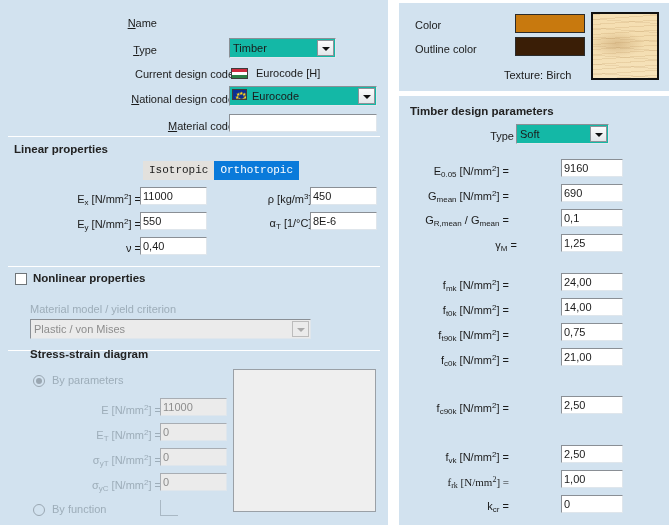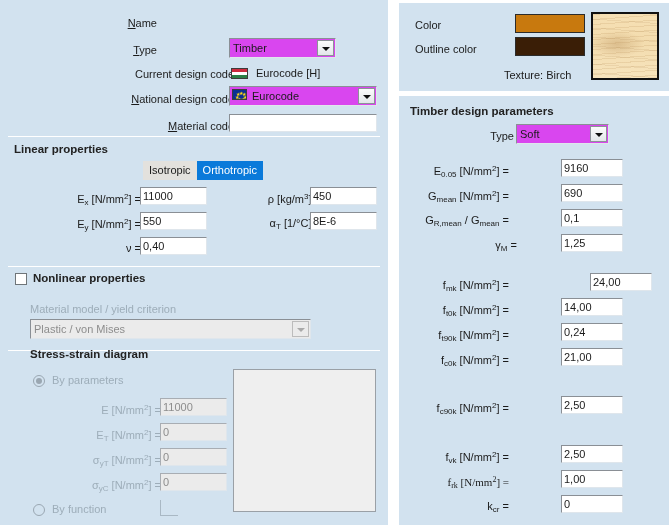--- a/index.html
+++ b/index.html
@@ -47,21 +47,21 @@
     height:18px;
     white-space:nowrap;
     overflow:hidden;
   }
   .inp.dis{background:#ebebeb;color:#8d8d8d;border-top-color:#a8adb3;border-left-color:#a8adb3;}
   .caret{display:inline-block;width:1px;height:11px;background:#000;vertical-align:-1px;}
 
   
   .combo{
     position:absolute;
-    background:#d946ef;
+    background:#14b8a6;
     border:1px solid #ffffff;
     border-top:1px solid #8a8f95;
     border-left:1px solid #8a8f95;
     border-right:1px solid #dfe6ec;
     border-bottom:1px solid #dfe6ec;
     box-sizing:border-box;
     height:20px;
     font-size:11px;
     line-height:18px;
     padding-left:3px;
@@ -76,21 +76,21 @@
   }
   .combo.dis .combo-btn{background:#ebebeb;border-color:#bcbcbc;}
   .combo-btn:after{
     content:"";position:absolute;left:4px;top:6px;
     border-left:4px solid transparent;border-right:4px solid transparent;
     border-top:4px solid #101010;
   }
   .combo.dis .combo-btn:after{border-top-color:#a9a9a9;}
 
   
-  .seg{position:absolute;display:flex;height:19px;}
+  .seg{position:absolute;display:flex;height:19px;font-family:Liberation Mono, monospace;}
   .seg > div{
     font-size:11px;line-height:19px;padding:0 6px;box-sizing:border-box;
     white-space:nowrap;
   }
   .seg .off{background:#e3e1dd;color:#1b1b1b;}
   .seg .on{background:#0a7ada;color:#ffffff;}
 
   
   .cbx{position:absolute;width:12px;height:12px;background:#fff;border:1px solid #6f7579;box-sizing:border-box;}
   .radio{position:absolute;width:12px;height:12px;border:1px solid #9aa7b2;border-radius:50%;box-sizing:border-box;background:#d2e2ef;}
@@ -240,25 +240,25 @@
     <div id="timber-rows">
         <div class="lbl" style="right: 160px; top: 68px;">E<sub>0.05</sub> [N/mm<sup>2</sup>] =</div>
         <div class="inp" style="left: 162px; top: 63px; width: 62px;">9160</div>
         <div class="lbl" style="right: 160px; top: 93px;">G<sub>mean</sub> [N/mm<sup>2</sup>] =</div>
         <div class="inp" style="left: 162px; top: 88px; width: 62px;">690</div>
         <div class="lbl" style="right: 160px; top: 118px;">G<sub>R,mean</sub> / G<sub>mean</sub> =</div>
         <div class="inp" style="left: 162px; top: 113px; width: 62px;">0,1</div>
         <div class="lbl" style="right: 152px; top: 143px;">γ<sub>M</sub>  =</div>
         <div class="inp" style="left: 162px; top: 138px; width: 62px;">1,25</div>
         <div class="lbl" style="right: 160px; top: 182px;">f<sub>mk</sub> [N/mm<sup>2</sup>] =</div>
-        <div class="inp" style="left: 162px; top: 177px; width: 62px; margin-left: 29px;">24,00</div>
+        <div class="inp" style="left: 162px; top: 177px; width: 62px;">24,00</div>
         <div class="lbl" style="right: 160px; top: 207px;">f<sub>t0k</sub> [N/mm<sup>2</sup>] =</div>
         <div class="inp" style="left: 162px; top: 202px; width: 62px;">14,00</div>
         <div class="lbl" style="right: 160px; top: 232px;">f<sub>t90k</sub> [N/mm<sup>2</sup>] =</div>
-        <div class="inp" style="left: 162px; top: 227px; width: 62px;">0,24</div>
+        <div class="inp" style="left: 162px; top: 227px; width: 62px;">0,75</div>
         <div class="lbl" style="right: 160px; top: 257px;">f<sub>c0k</sub> [N/mm<sup>2</sup>] =</div>
         <div class="inp" style="left: 162px; top: 252px; width: 62px;">21,00</div>
         <div class="lbl" style="right: 160px; top: 305px;">f<sub>c90k</sub> [N/mm<sup>2</sup>] =</div>
         <div class="inp" style="left: 162px; top: 300px; width: 62px;">2,50</div>
         <div class="lbl" style="right: 160px; top: 354px;">f<sub>vk</sub> [N/mm<sup>2</sup>] =</div>
         <div class="inp" style="left: 162px; top: 349px; width: 62px;">2,50</div>
         <div class="lbl" style="right: 160px; top: 379px; font-family: Liberation Serif, serif;">f<sub>rk</sub> [N/mm<sup>2</sup>] =</div>
         <div class="inp" style="left: 162px; top: 374px; width: 62px;">1,00</div>
         <div class="lbl" style="right: 160px; top: 404px;">k<sub>cr</sub>  =</div>
         <div class="inp" style="left: 162px; top: 399px; width: 62px;">0</div>

